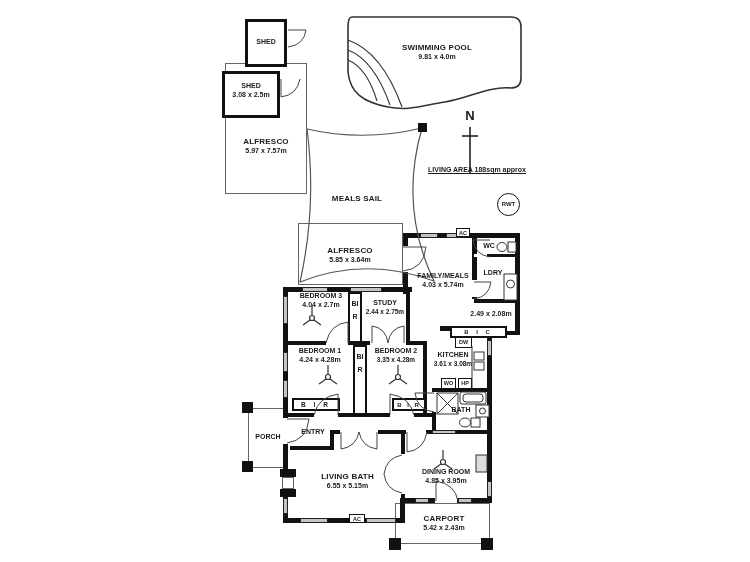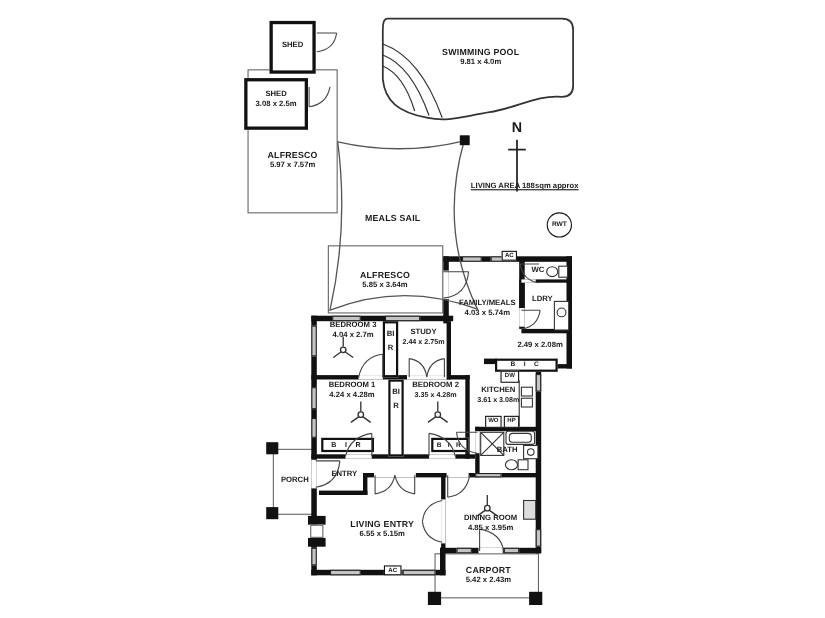--- a/index.html
+++ b/index.html
@@ -271,21 +271,21 @@
   <div class="lbl" style="left:446px;top:406px;width:30px;">
     <div class="sm">BATH</div>
   </div>
   <div class="lbl" style="left:250px;top:433px;width:36px;">
     <div class="sm">PORCH</div>
   </div>
   <div class="lbl" style="left:294px;top:428px;width:38px;">
     <div class="sm">ENTRY</div>
   </div>
   <div class="lbl" style="left:300px;top:472px;width:95px;">
-    <div class="nm">LIVING ENTRY</div>
+    <div class="nm">LIVING BATH</div>
     <div class="dm">6.55 x 5.15m</div>
   </div>
   <div class="lbl" style="left:408px;top:468px;width:76px;">
     <div class="sm">DINING ROOM</div>
     <div class="dm">4.85 x 3.95m</div>
   </div>
   <div class="lbl" style="left:405px;top:514px;width:78px;">
     <div class="nm">CARPORT</div>
     <div class="dm">5.42 x 2.43m</div>
   </div>

